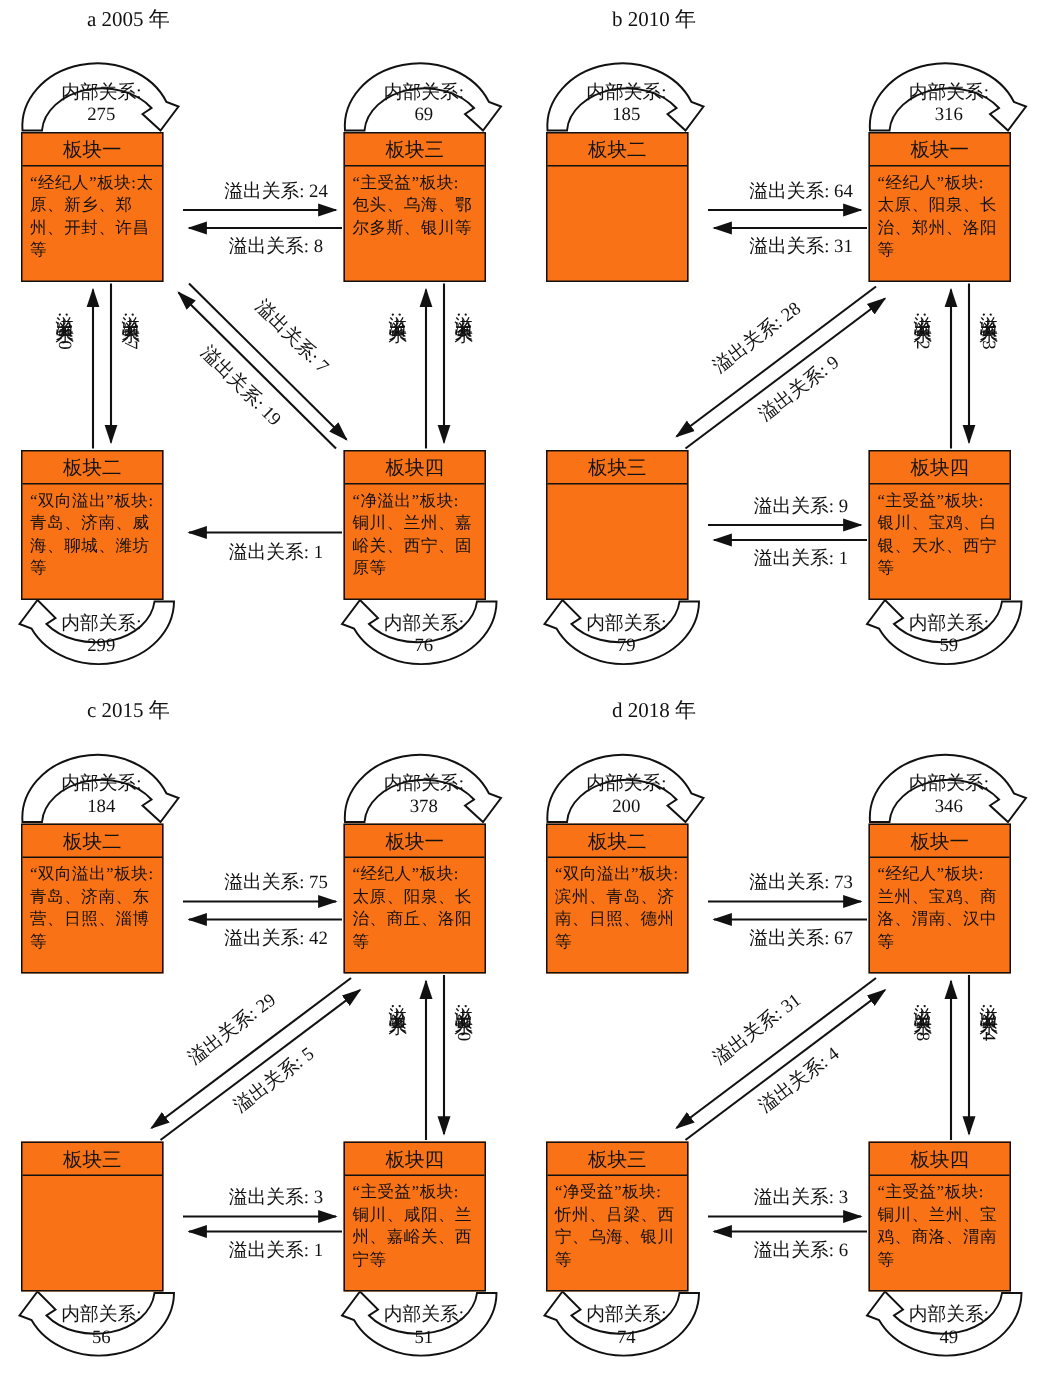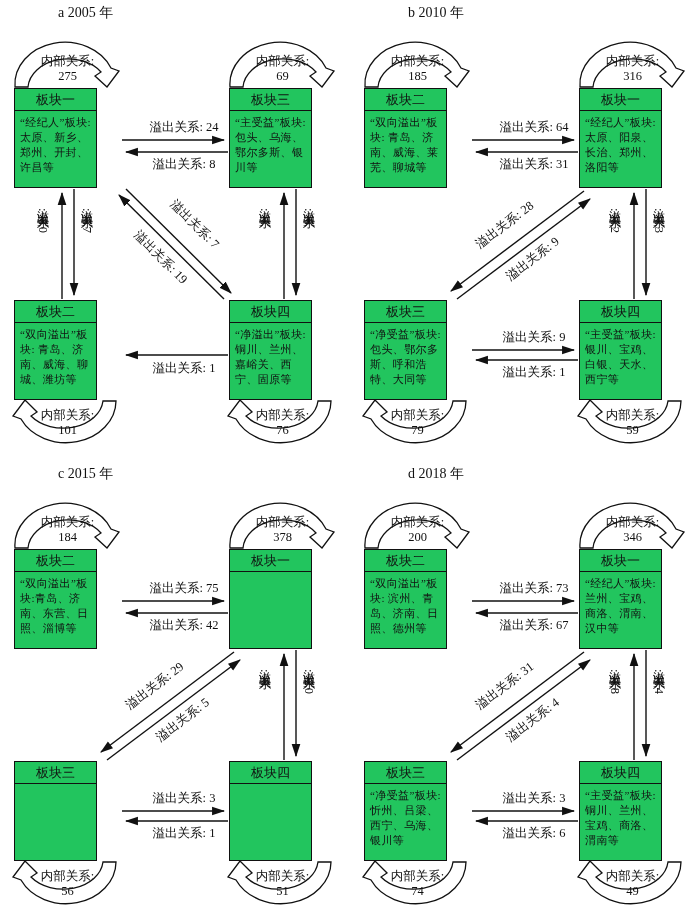--- a/index.html
+++ b/index.html
@@ -4,21 +4,21 @@
 <style>
   html,body{margin:0;padding:0;background:#fff;}
   body{
     width:700px;height:921px;position:relative;overflow:hidden;
     font-family:"Liberation Serif","DejaVu Serif",serif;color:#111;
   }
   .panel{position:absolute;width:350px;height:460px;}
   .psvg{position:absolute;left:0;top:0;}
   .ar{stroke:#111;stroke-width:1.4;}
   .caption{position:absolute;left:58px;top:4px;font-size:14px;white-space:nowrap;}
-  .box{position:absolute;width:83px;height:100px;border:1.6px solid #111;background:#22c55e;box-sizing:border-box;}
+  .box{position:absolute;width:95px;height:100px;border:1.6px solid #111;background:#f97316;box-sizing:border-box;}
   .btitle{height:21px;line-height:21px;text-align:center;border-bottom:1.6px solid #111;font-size:13px;}
   .bbody{padding:4px 4px 0 5px;font-size:11px;line-height:15px;letter-spacing:0.4px;}
   .irel{position:absolute;width:107px;text-align:center;font-size:12.5px;line-height:15px;}
   .hlabel{position:absolute;left:120px;width:128px;text-align:center;font-size:12.5px;white-space:nowrap;}
   .vlabel{position:absolute;writing-mode:vertical-rl;text-orientation:mixed;font-size:12.5px;letter-spacing:2px;white-space:nowrap;}
   .diag{font-size:12.5px;text-anchor:middle;fill:#111;font-family:"Liberation Serif","DejaVu Serif",serif;}
 </style>
 </head>
 <body>
 
@@ -76,21 +76,21 @@
   <div class="irel" style="left:14px;top:54px">
     <div>内部关系:</div>
     <div>275</div>
   </div>
   <div class="irel" style="left:229px;top:54px">
     <div>内部关系:</div>
     <div>69</div>
   </div>
   <div class="irel" style="left:14px;top:408px">
     <div>内部关系:</div>
-    <div>101</div>
+    <div>299</div>
   </div>
   <div class="irel" style="left:229px;top:408px">
     <div>内部关系:</div>
     <div>76</div>
   </div>
 
   <div class="hlabel" style="top:119px">溢出关系: 24</div>
   <div class="hlabel" style="top:156px">溢出关系: 8</div>
   <div class="hlabel" style="top:360px">溢出关系: 1</div>
   <div class="vlabel" style="left:34px;top:200px">溢出关系: 80</div>
@@ -113,29 +113,27 @@
     <line class="ar" x1="296" y1="189" x2="296" y2="295" marker-end="url(#ah)"></line>
     <line class="ar" x1="234" y1="191" x2="101" y2="291" marker-end="url(#ah)"></line>
     <line class="ar" x1="107" y1="299" x2="240" y2="199" marker-end="url(#ah)"></line>
     <text class="diag" transform="translate(157,228) rotate(-37)">溢出关系: 28</text>
     <text class="diag" transform="translate(185,262) rotate(-37)">溢出关系: 9</text>
   </svg>
   <div class="caption">b 2010 年</div>
 
   <div class="box" style="left:14px;top:88px">
     <div class="btitle">板块二</div>
-    <div class="bbody">“双向溢出”板块: 青岛、济南、威海、莱芜、聊城等</div>
   </div>
   <div class="box" style="left:229px;top:88px">
     <div class="btitle">板块一</div>
     <div class="bbody">“经纪人”板块: 太原、阳泉、长治、郑州、洛阳等</div>
   </div>
   <div class="box" style="left:14px;top:300px">
     <div class="btitle">板块三</div>
-    <div class="bbody">“净受益”板块: 包头、鄂尔多斯、呼和浩特、大同等</div>
   </div>
   <div class="box" style="left:229px;top:300px">
     <div class="btitle">板块四</div>
     <div class="bbody">“主受益”板块: 银川、宝鸡、白银、天水、西宁等</div>
   </div>
 
   <div class="irel" style="left:14px;top:54px">
     <div>内部关系:</div>
     <div>185</div>
   </div>
@@ -178,26 +176,28 @@
     <text class="diag" transform="translate(185,262) rotate(-37)">溢出关系: 5</text>
   </svg>
   <div class="caption">c 2015 年</div>
 
   <div class="box" style="left:14px;top:88px">
     <div class="btitle">板块二</div>
     <div class="bbody">“双向溢出”板块:青岛、济南、东营、日照、淄博等</div>
   </div>
   <div class="box" style="left:229px;top:88px">
     <div class="btitle">板块一</div>
-  </div>
-  <div class="box" style="left:14px;top:300px">
-    <div class="btitle">板块三</div>
-  </div>
-  <div class="box" style="left:229px;top:300px">
-    <div class="btitle">板块四</div>
+    <div class="bbody">“经纪人”板块: 太原、阳泉、长治、商丘、洛阳等</div>
+  </div>
+  <div class="box" style="left:14px;top:300px">
+    <div class="btitle">板块三</div>
+  </div>
+  <div class="box" style="left:229px;top:300px">
+    <div class="btitle">板块四</div>
+    <div class="bbody">“主受益”板块: 铜川、咸阳、兰州、嘉峪关、西宁等</div>
   </div>
 
   <div class="irel" style="left:14px;top:54px">
     <div>内部关系:</div>
     <div>184</div>
   </div>
   <div class="irel" style="left:229px;top:54px">
     <div>内部关系:</div>
     <div>378</div>
   </div>

